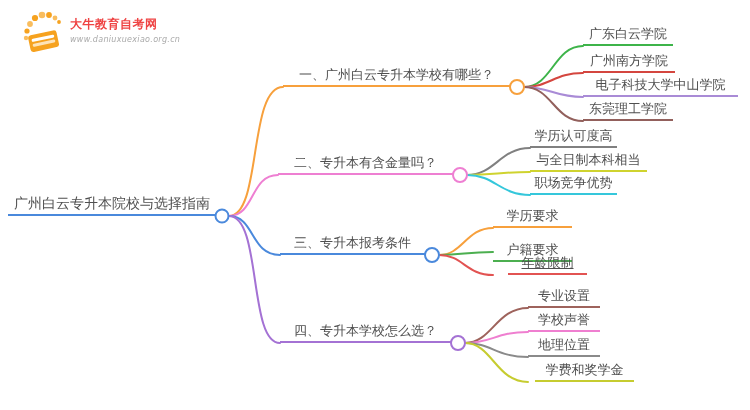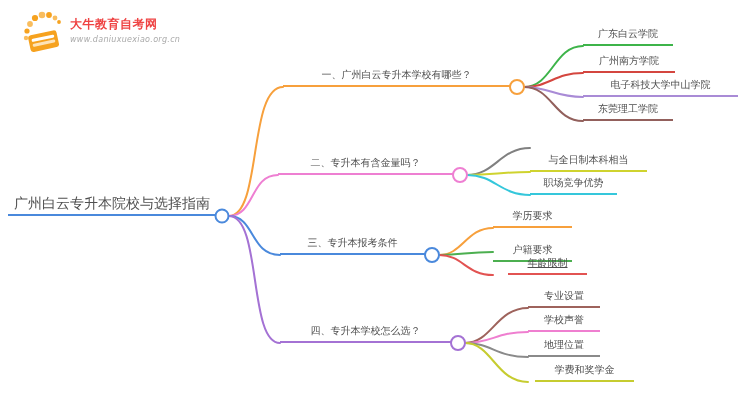--- a/index.html
+++ b/index.html
@@ -7,21 +7,21 @@
     position:relative;width:750px;height:410px;background:#ffffff;
     font-family:"DejaVu Sans","Liberation Sans",sans-serif;
     overflow:hidden;
   }
   .links{position:absolute;left:0;top:0;width:750px;height:410px;}
   .links path{fill:none;stroke-width:2;stroke-linecap:round;}
   .links circle{fill:#ffffff;stroke-width:2;}
   .node{
     position:absolute;height:21px;line-height:21px;
     border-bottom:2px solid #888;
-    text-align:center;font-size:10px;color:#4f4f4f;
+    text-align:center;font-size:13px;color:#4f4f4f;
     white-space:nowrap;overflow:hidden;
   }
   .root-label{font-size:14px;}
   .logo{position:absolute;left:22px;top:8px;display:flex;align-items:center;gap:6px;cursor:pointer;}
   .logo-title{font-size:12px;font-weight:bold;color:#ef4444;letter-spacing:0.5px;}
   .logo-url{font-size:8px;color:#a9a9a9;margin-top:2px;letter-spacing:0.3px;font-style:italic;}
 </style>
 </head>
 <body>
 
@@ -85,20 +85,21 @@
 
   <div class="node root-label" style="left: 8px; top: 193px; width: 208px; border-bottom-color: rgb(74, 137, 220);">广州白云专升本院校与选择指南</div>
 
   <div class="node" style="left: 283px; top: 64px; width: 227px; border-bottom-color: rgb(247, 160, 60);">一、广州白云专升本学校有哪些？</div>
   <div class="node" style="left: 583px; top: 23px; width: 90px; border-bottom-color: rgb(62, 180, 74);">广东白云学院</div>
   <div class="node" style="left: 583px; top: 50px; width: 92px; border-bottom-color: rgb(212, 70, 63);">广州南方学院</div>
   <div class="node" style="left: 583px; top: 74px; width: 155px; border-bottom-color: rgb(169, 139, 214);">电子科技大学中山学院</div>
   <div class="node" style="left: 583px; top: 98px; width: 90px; border-bottom-color: rgb(146, 96, 92);">东莞理工学院</div>
 
   <div class="node" style="left: 278px; top: 152px; width: 175px; border-bottom-color: rgb(238, 127, 210);">二、专升本有含金量吗？</div>
+  <div class="node" style="left: 530px; top: 125px; width: 87px; border-bottom-color: rgb(128, 128, 128);">学历认可度高</div>
   <div class="node" style="left: 530px; top: 149px; width: 117px; border-bottom-color: rgb(207, 211, 47);">与全日制本科相当</div>
   <div class="node" style="left: 530px; top: 172px; width: 87px; border-bottom-color: rgb(53, 199, 219);">职场竞争优势</div>
 
   <div class="node" style="left: 280px; top: 232px; width: 145px; border-bottom-color: rgb(74, 137, 220);">三、专升本报考条件</div>
   <div class="node" style="left: 493px; top: 205px; width: 79px; border-bottom-color: rgb(247, 160, 60);">学历要求</div>
   <div class="node" style="left: 493px; top: 229px; width: 79px; border-bottom-color: rgb(76, 175, 80); margin-top: 10px;">户籍要求</div>
   <div class="node" style="left: 508px; top: 252px; width: 79px; border-bottom-color: rgb(226, 83, 82); text-decoration: underline;">年龄限制</div>
 
   <div class="node" style="left: 280px; top: 320px; width: 171px; border-bottom-color: rgb(164, 114, 212);">四、专升本学校怎么选？</div>
   <div class="node" style="left: 528px; top: 285px; width: 72px; border-bottom-color: rgb(158, 99, 92);">专业设置</div>

